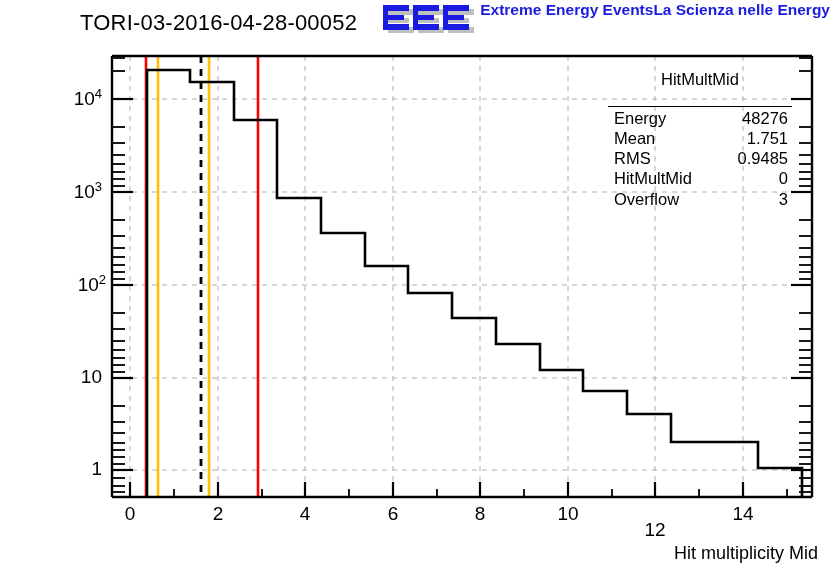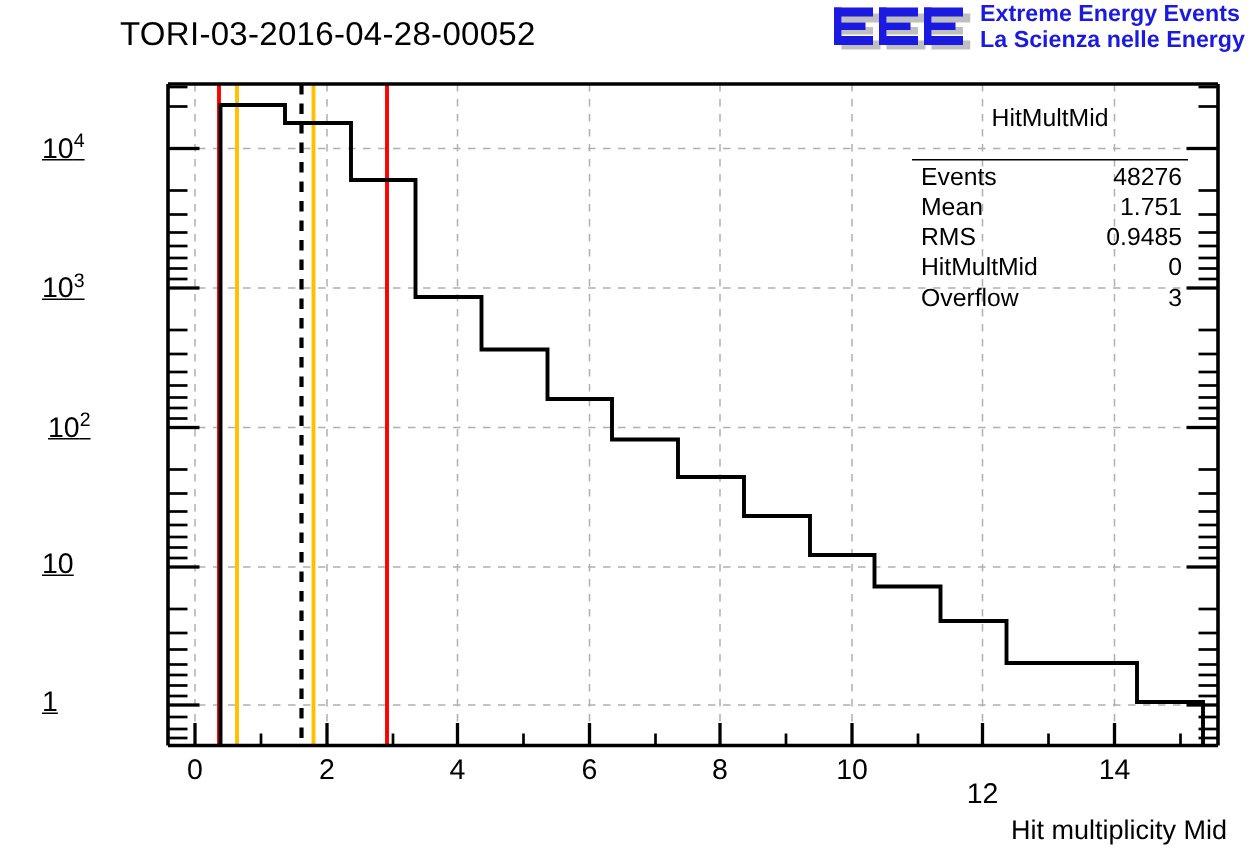--- a/index.html
+++ b/index.html
@@ -29,21 +29,21 @@
     display:flex;
     align-items:flex-start;
     gap:6px;
   }
   .eee-mark{
     position:relative;
     width:92px;height:34px;
   }
   .eee-mark .e-group{position:absolute;left:0;top:0;width:92px;height:34px;}
   .eee-text{
-    display:flex;flex-direction:column;
+    display:flex;flex-direction:row;
     justify-content:center;
     line-height:1.08;
   }
   .eee-text div{
     color:#1a1ae0;
     font-size:15.5px;
     font-weight:bold;
     white-space:nowrap;
   }
 
@@ -68,22 +68,22 @@
     line-height:1.22;
     white-space:nowrap;
   }
   .stats-row .k{text-align:left;}
   .stats-row .v{text-align:right;}
 
   
   .ylab{
     position:absolute;
     font-size:19px;
-    white-space:nowrap;
-    text-decoration:underline;
+    text-align:right;
+    white-space:nowrap;
   }
   .ylab sup{font-size:13px;vertical-align:super;}
   .xlab{
     position:absolute;
     font-size:19px;
     text-align:center;
     white-space:nowrap;
   }
   .xaxis-title{
     position:absolute;
@@ -316,21 +316,21 @@
   </div>
   <div class="eee-text">
     <div>Extreme Energy Events</div>
     <div>La Scienza nelle Energy</div>
   </div>
 </div>
 
 <div class="stats-box">
   <div class="stats-title">HitMultMid</div>
   <div class="stats-row">
-    <span class="k">Events</span>
+    <span class="k">Energy</span>
     <span class="v">48276</span>
   </div>
   <div class="stats-row">
     <span class="k">Mean</span>
     <span class="v">1.751</span>
   </div>
   <div class="stats-row">
     <span class="k">RMS</span>
     <span class="v">0.9485</span>
   </div>

